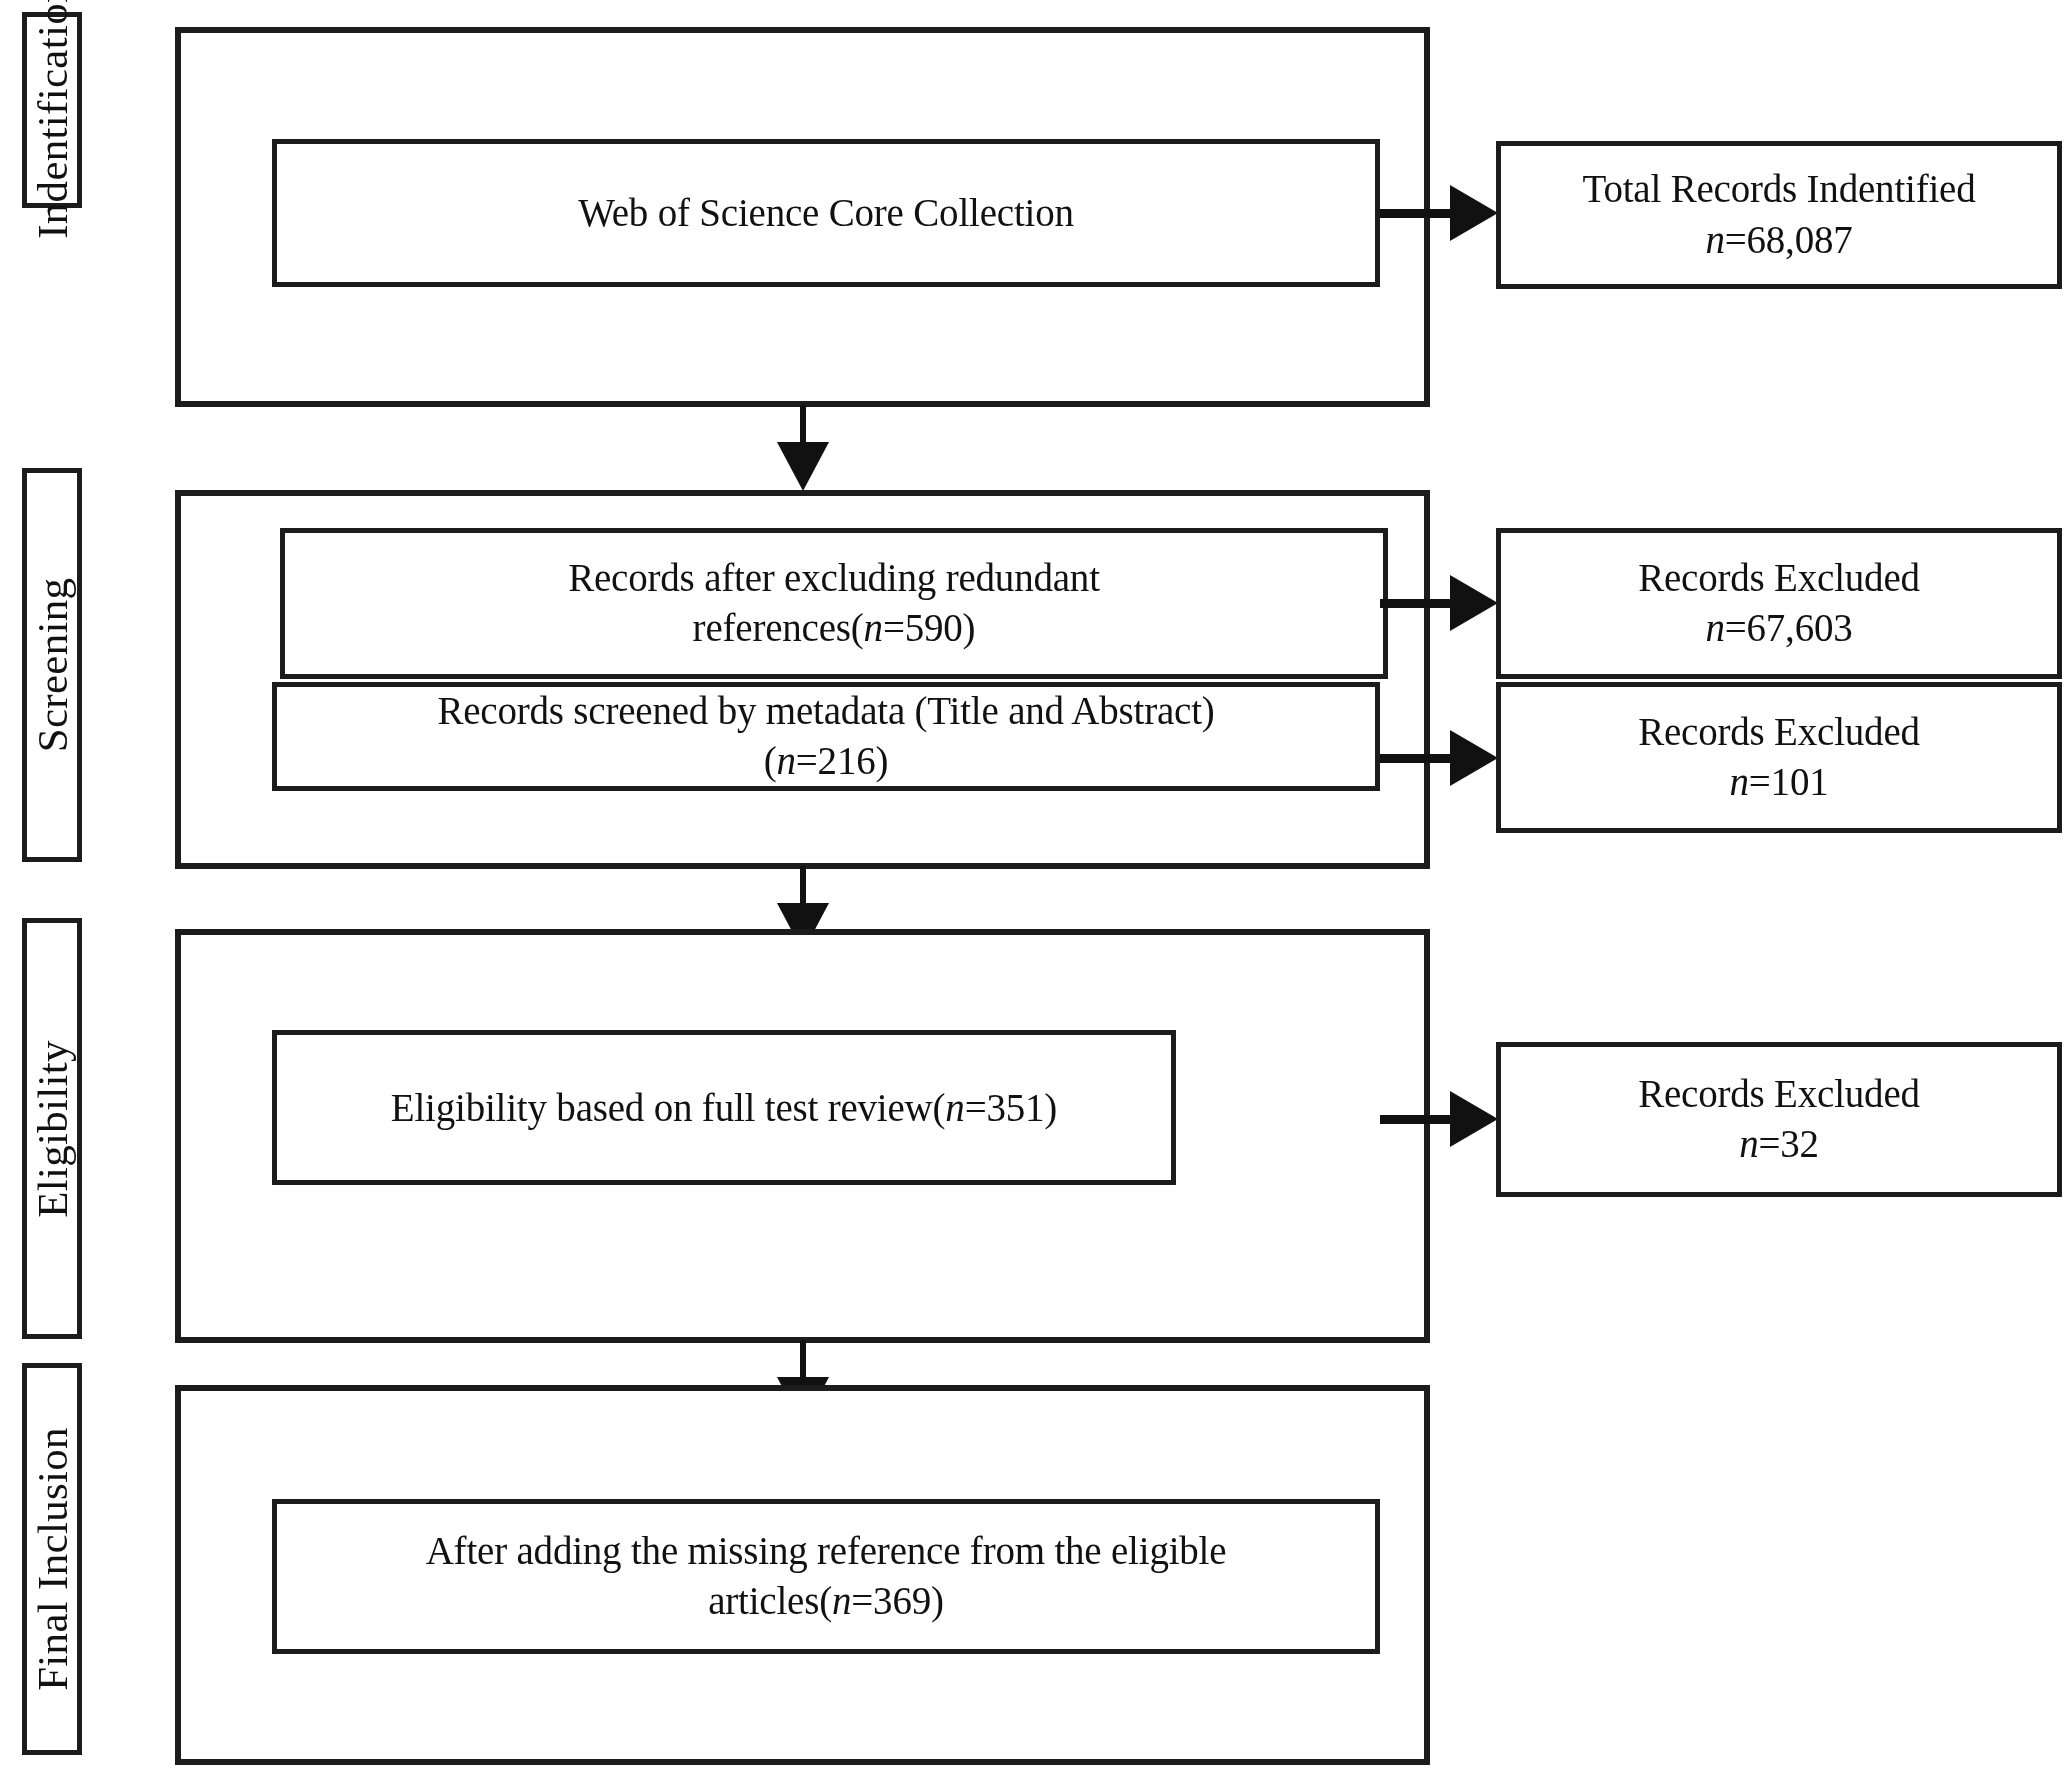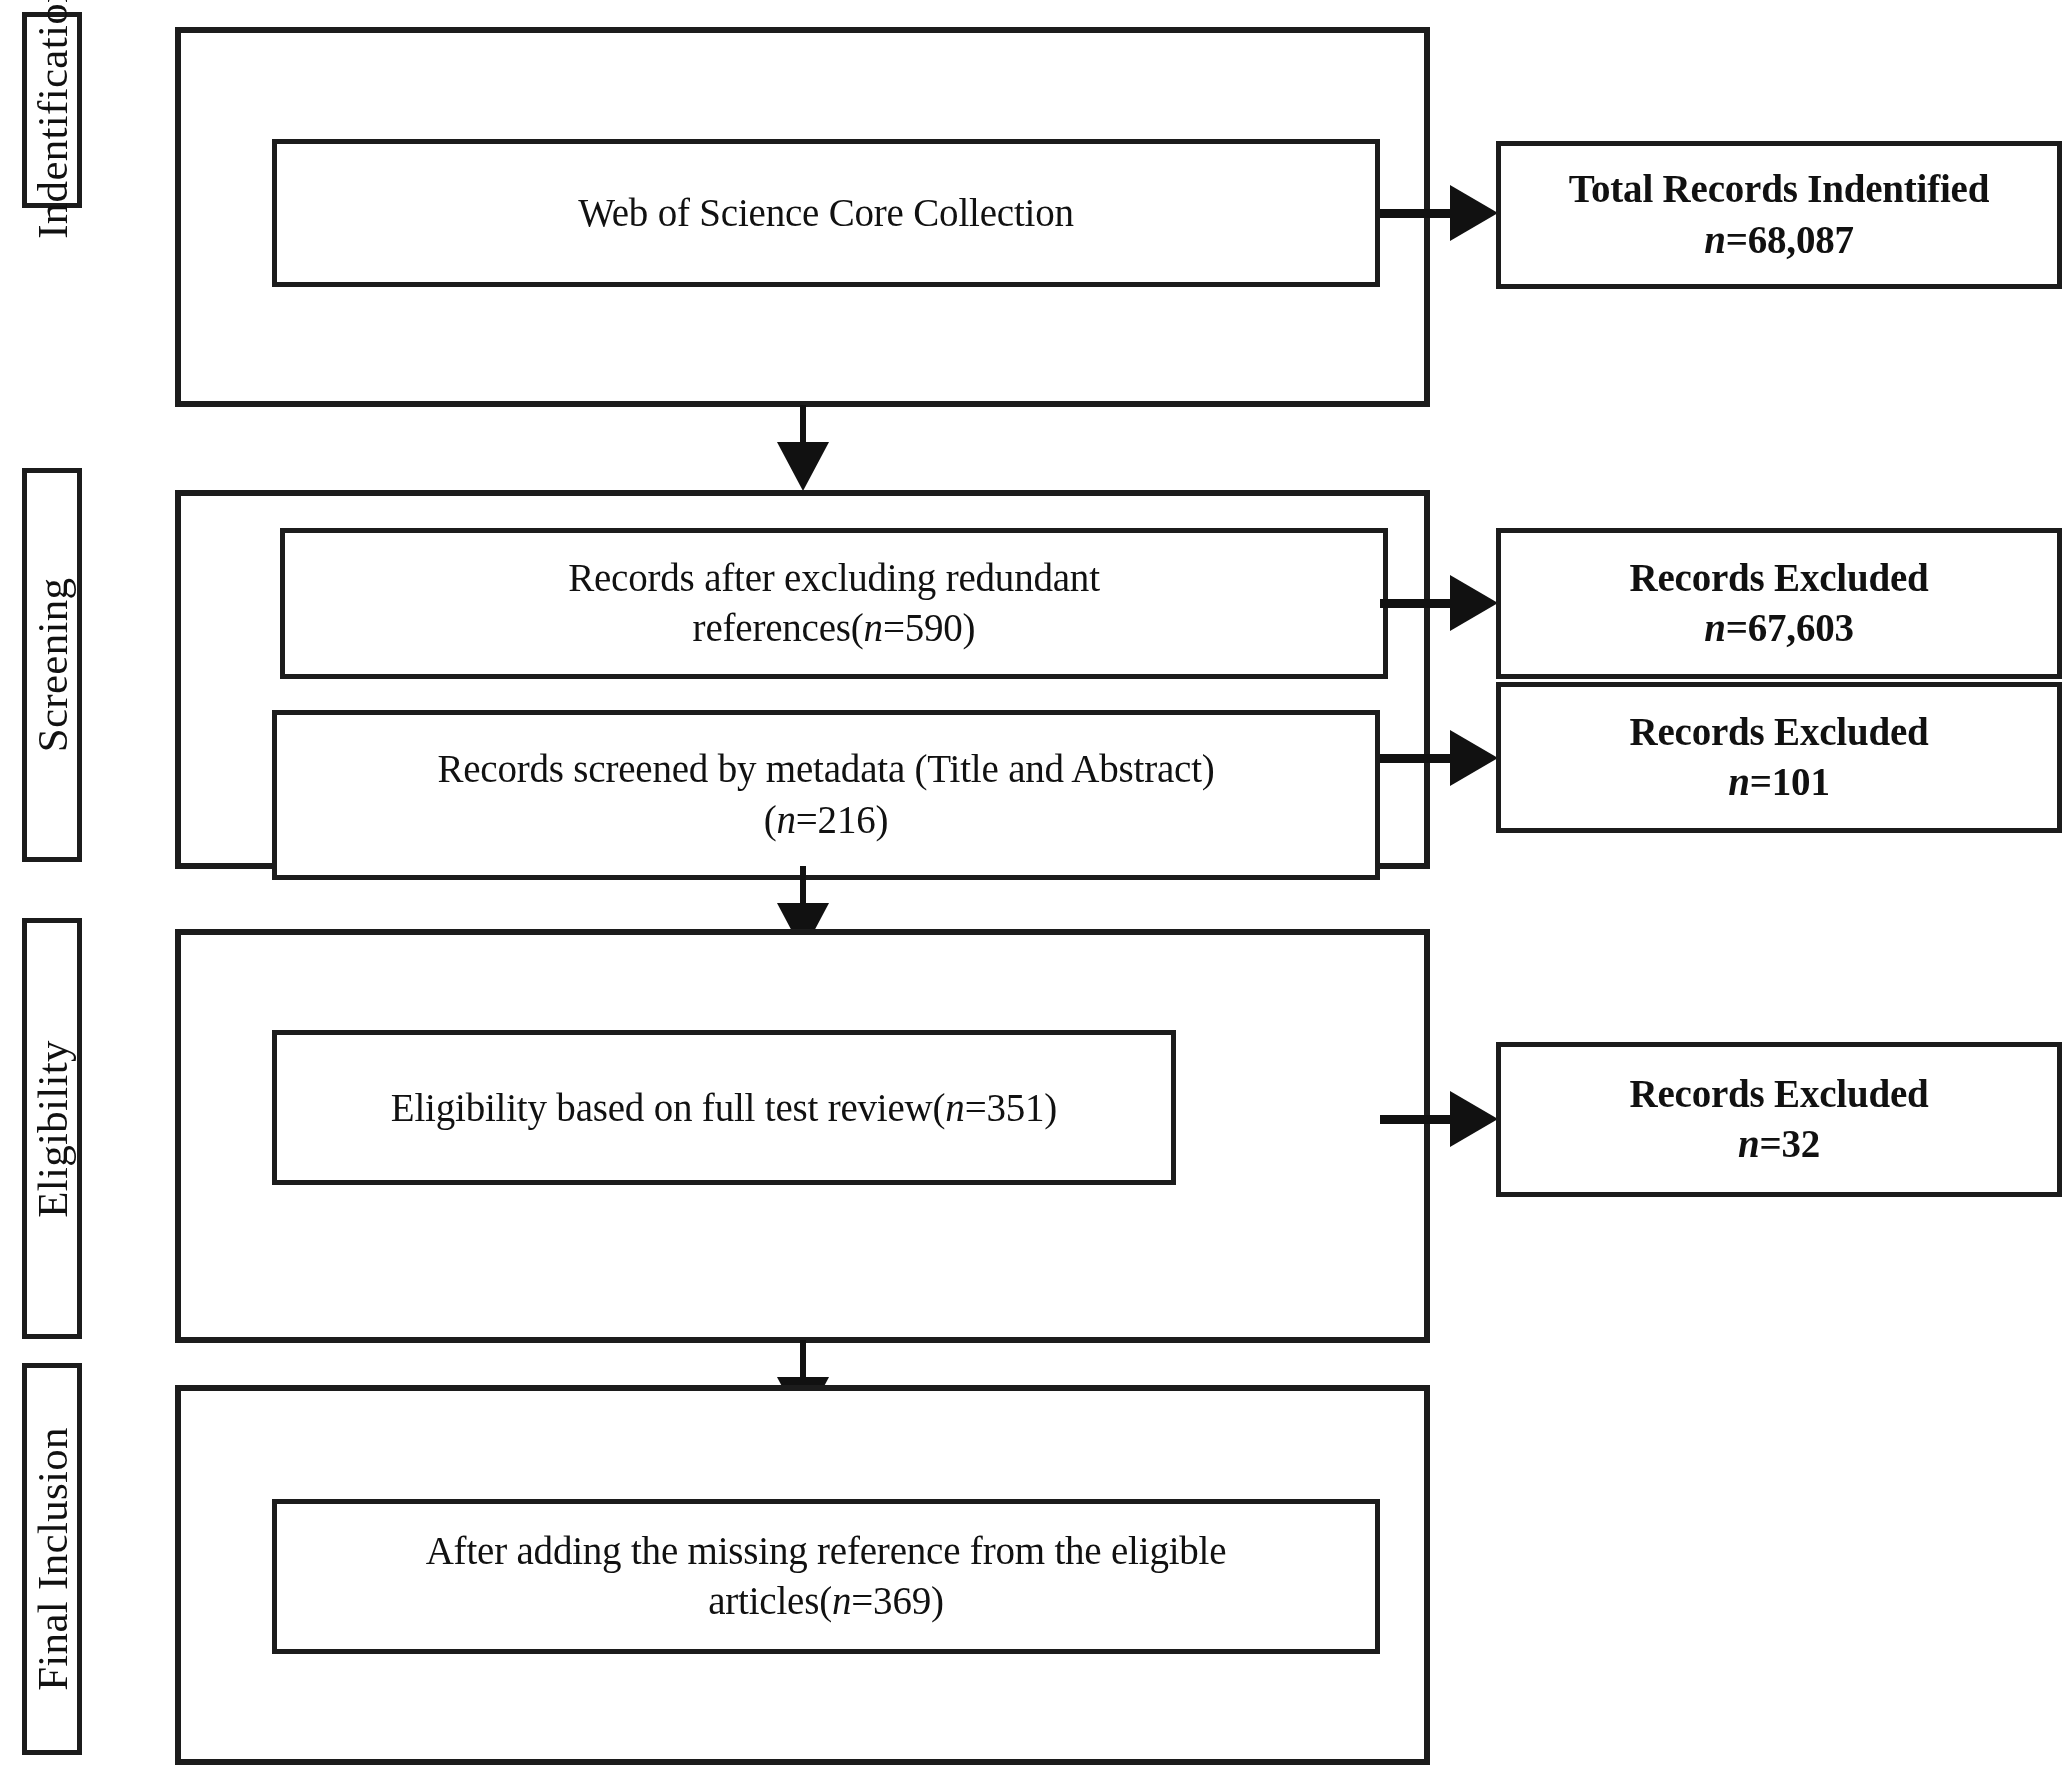--- a/index.html
+++ b/index.html
@@ -29,21 +29,20 @@
     border-width: 6.1px;
   }
   .stage-label {
     border-width: 5.4px;
   }
   .inner {
     border-width: 5.4px;
   }
   .side {
     border-width: 5.4px;
-    font-weight: bold;
   }
 
   
   .boxtext {
     position: absolute;
     left: 0;
     right: 0;
     top: 50%;
     transform: translateY(-50%);
     text-align: center;
@@ -149,21 +148,21 @@
 
   <div class="box side" style="left:1496px; top:528px; width:566px; height:151px;">
     <div class="boxtext">
       <div>Records Excluded</div>
       <div>
         <span class="ital">n</span><span>=67,603</span>
       </div>
     </div>
   </div>
 
-  <div class="box inner" style="left:272px; top:682px; width:1108px; height:170px;margin-top:28px;">
+  <div class="box inner" style="left:272px; top:682px; width:1108px; height:109px;">
     <div class="boxtext">
       <div>Records screened by metadata (Title and Abstract)</div>
       <div>
         <span>(</span><span class="ital">n</span><span>=216)</span>
       </div>
     </div>
   </div>
 
   <div class="hline" style="left:1380px; top:754px; width:100px;"></div>
   <div class="arrow-right" style="left:1450px; top:730px;"></div>

